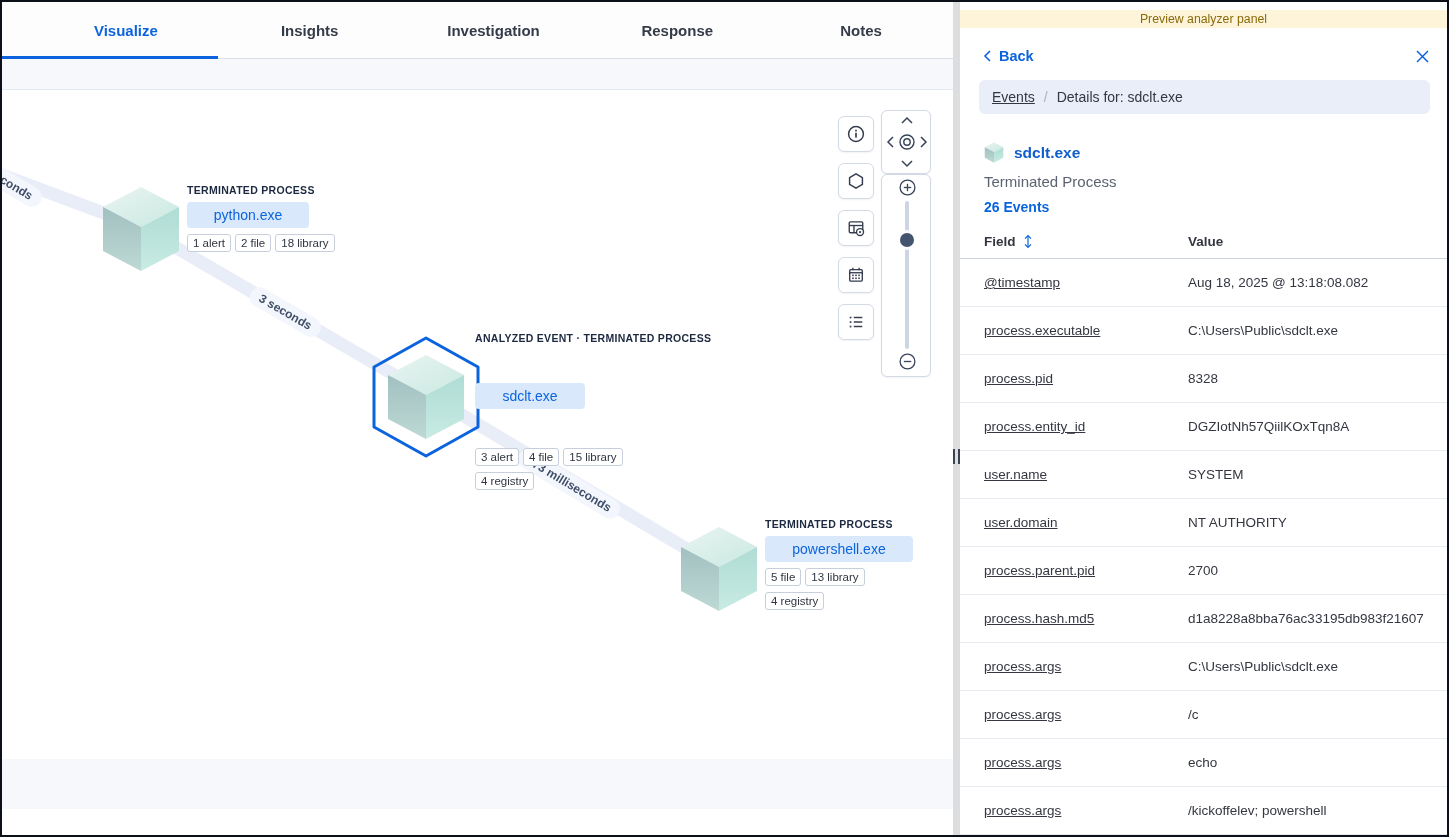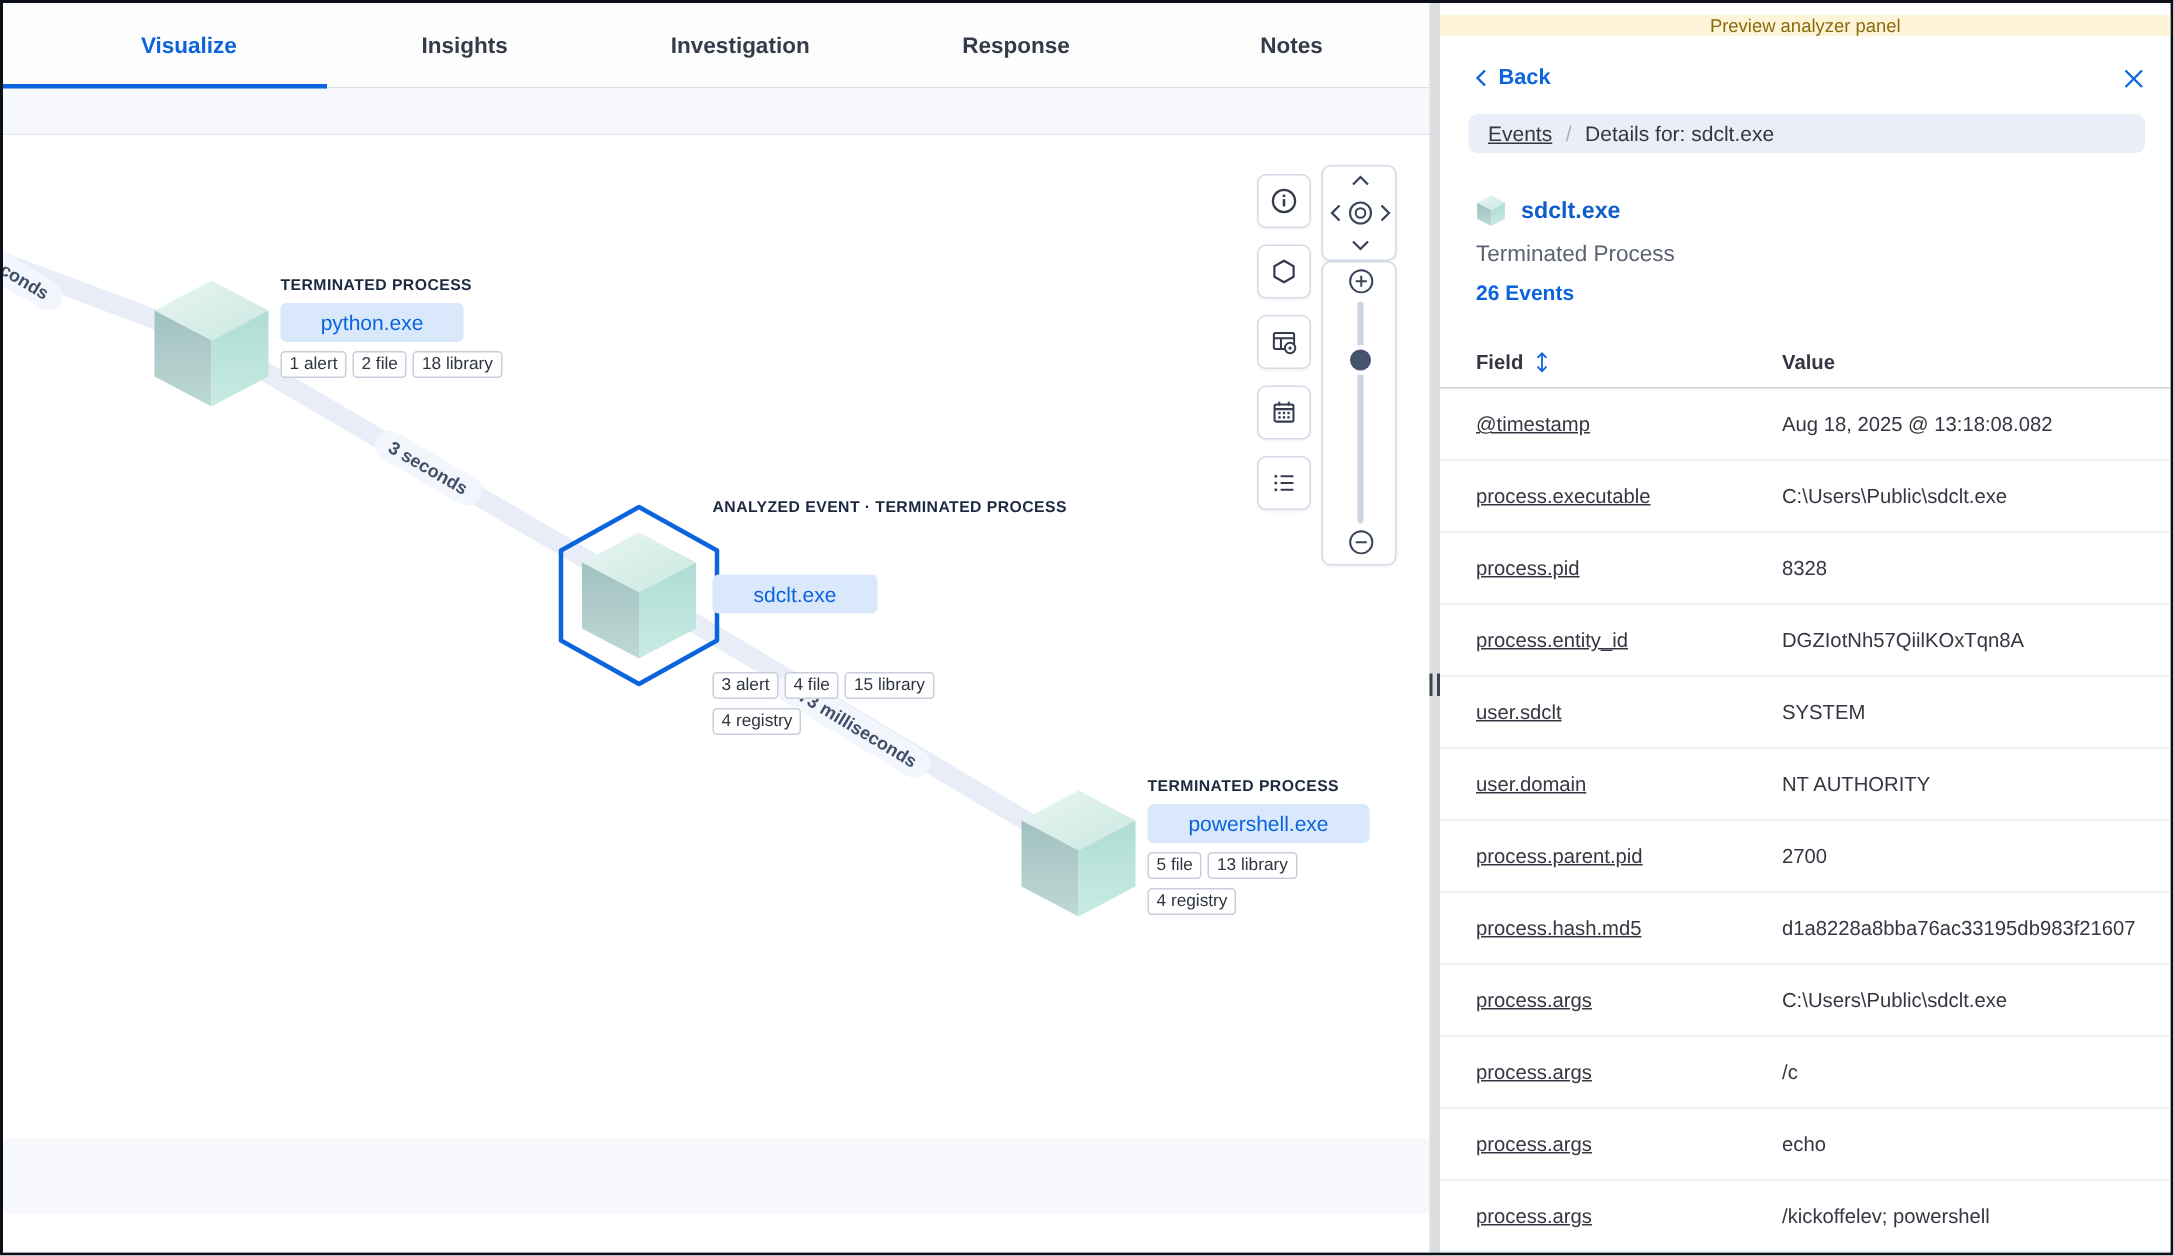--- a/index.html
+++ b/index.html
@@ -72,21 +72,21 @@
   .back { display:flex; align-items:center; gap:7px; color:#0b64dd; font-size:14.5px; font-weight:700; cursor:pointer; }
   .close-x { cursor:pointer; display:flex; }
   .crumb-box { margin:16px 17px 0 19px; height:46px; background:#e9eef8; border-radius:6px; display:flex; align-items:center; padding-left:13px; font-size:14px; }
   .crumb-events { color:#343741; text-decoration:underline; cursor:pointer; }
   .crumb-sep { color:#aab2bf; margin:0 9px; }
   .crumb-details { color:#343741; }
   .title-row { margin:28px 0 0 24px; display:flex; align-items:center; gap:10px; }
   .node-title { font-size:15.5px; font-weight:700; color:#0f5ecb; cursor:pointer; }
   .subtitle { margin:10px 0 0 24px; font-size:15px; color:#5b6271; }
   .events-link { margin:9px 0 0 24px; font-size:14px; font-weight:700; color:#0b64dd; cursor:pointer; }
-  .fields-table { margin-top:25px; width:100%; border-collapse:collapse; font-size:13.5px; }
+  .fields-table { margin-top:13px; width:100%; border-collapse:collapse; font-size:13.5px; }
   .fields-table th { text-align:left; font-weight:700; color:#343741; padding:6px 0 9px 0; border-bottom:1px solid #ccd3de; }
   .th-field { padding-left:24px !important; width:228px; }
   .th-inner { display:flex; align-items:center; gap:6px; }
   .sort-btn { display:flex; cursor:pointer; }
   .fields-table td { padding:13px 0; border-bottom:1px solid #e7ebf1; vertical-align:middle; color:#343741; line-height:21px; }
   .td-field { padding-left:24px !important;text-decoration:underline; }
   .td-value { padding-right:18px !important; word-break:break-all; }
 </style>
 </head>
 <body>
@@ -357,21 +357,21 @@
         </tr>
         <tr>
           <td class="td-field">process.pid</td>
           <td class="td-value">8328</td>
         </tr>
         <tr>
           <td class="td-field">process.entity_id</td>
           <td class="td-value">DGZIotNh57QiilKOxTqn8A</td>
         </tr>
         <tr>
-          <td class="td-field">user.sdclt</td>
+          <td class="td-field">user.name</td>
           <td class="td-value">SYSTEM</td>
         </tr>
         <tr>
           <td class="td-field">user.domain</td>
           <td class="td-value">NT AUTHORITY</td>
         </tr>
         <tr>
           <td class="td-field">process.parent.pid</td>
           <td class="td-value">2700</td>
         </tr>

